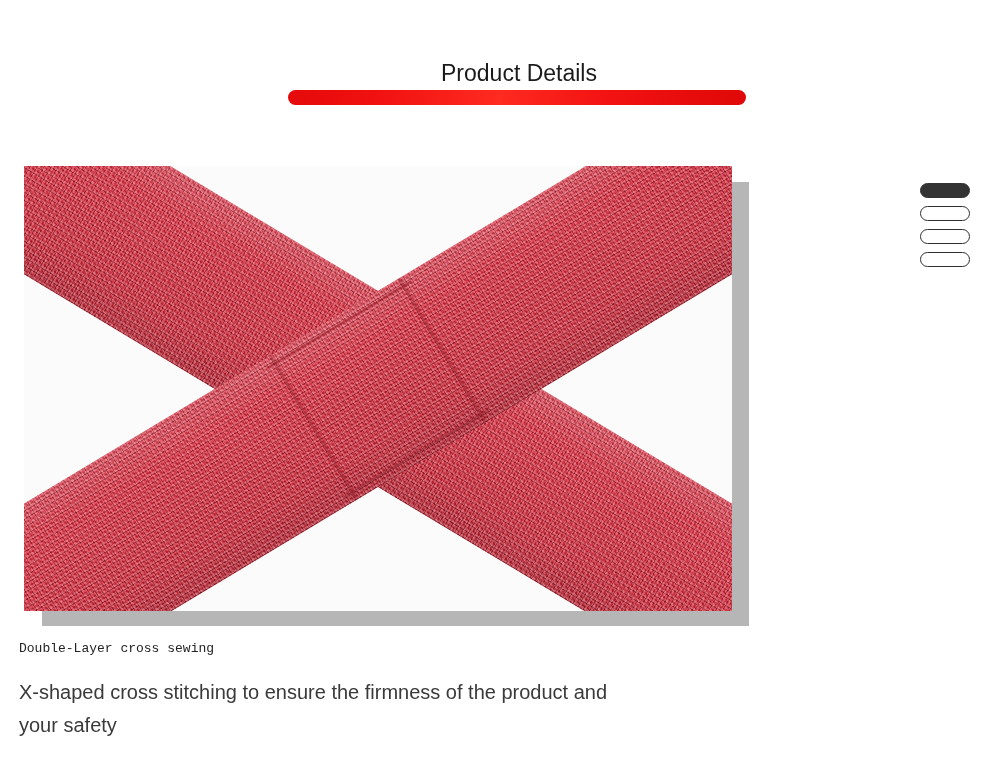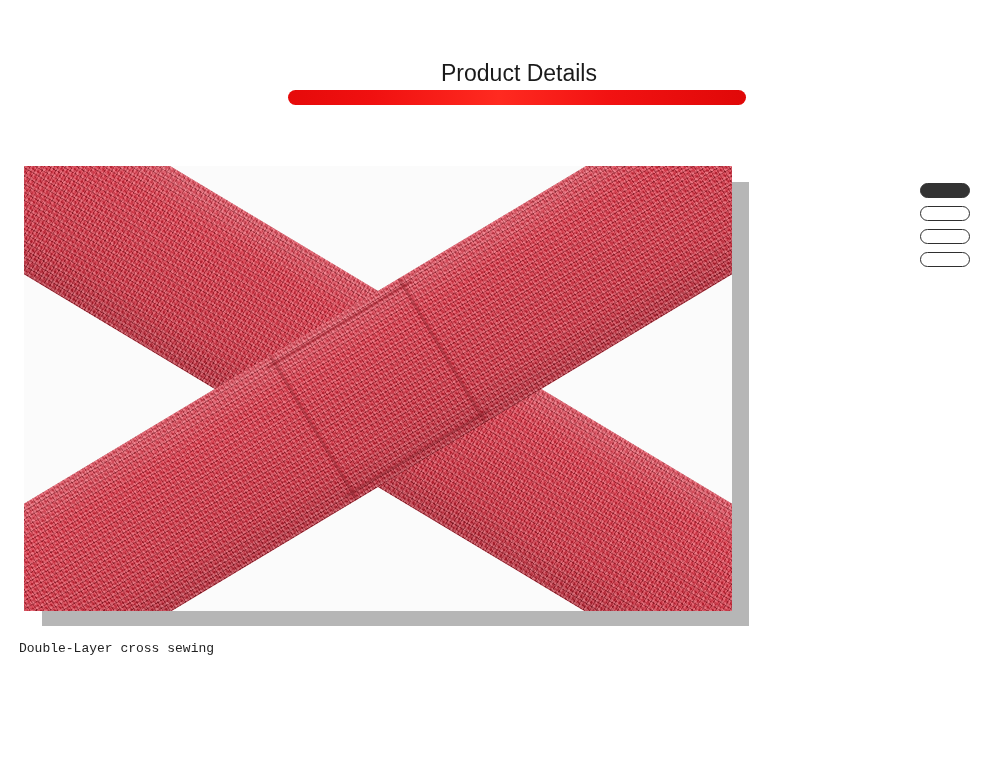--- a/index.html
+++ b/index.html
@@ -208,20 +208,21 @@
     <div class="strap strap-b"></div>
     <div class="overlap">
       <div class="seam seam-h seam-top"></div>
       <div class="seam seam-h seam-bottom"></div>
       <div class="seam seam-v seam-left"></div>
       <div class="seam seam-v seam-right"></div>
     </div>
   </div>
 
   <div class="caption">Double-Layer cross sewing</div>
+  <div class="description">X-shaped cross stitching to ensure the firmness of the product and your safety</div>
 
   <div class="indicators">
     <div class="pill active"></div>
     <div class="pill"></div>
     <div class="pill"></div>
     <div class="pill"></div>
   </div>
 
 </div>
 

